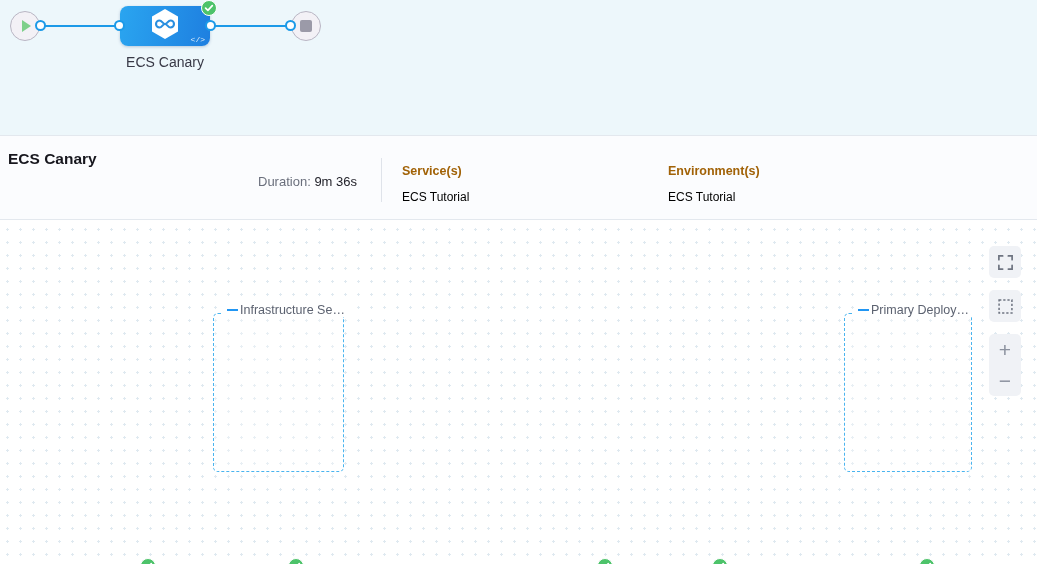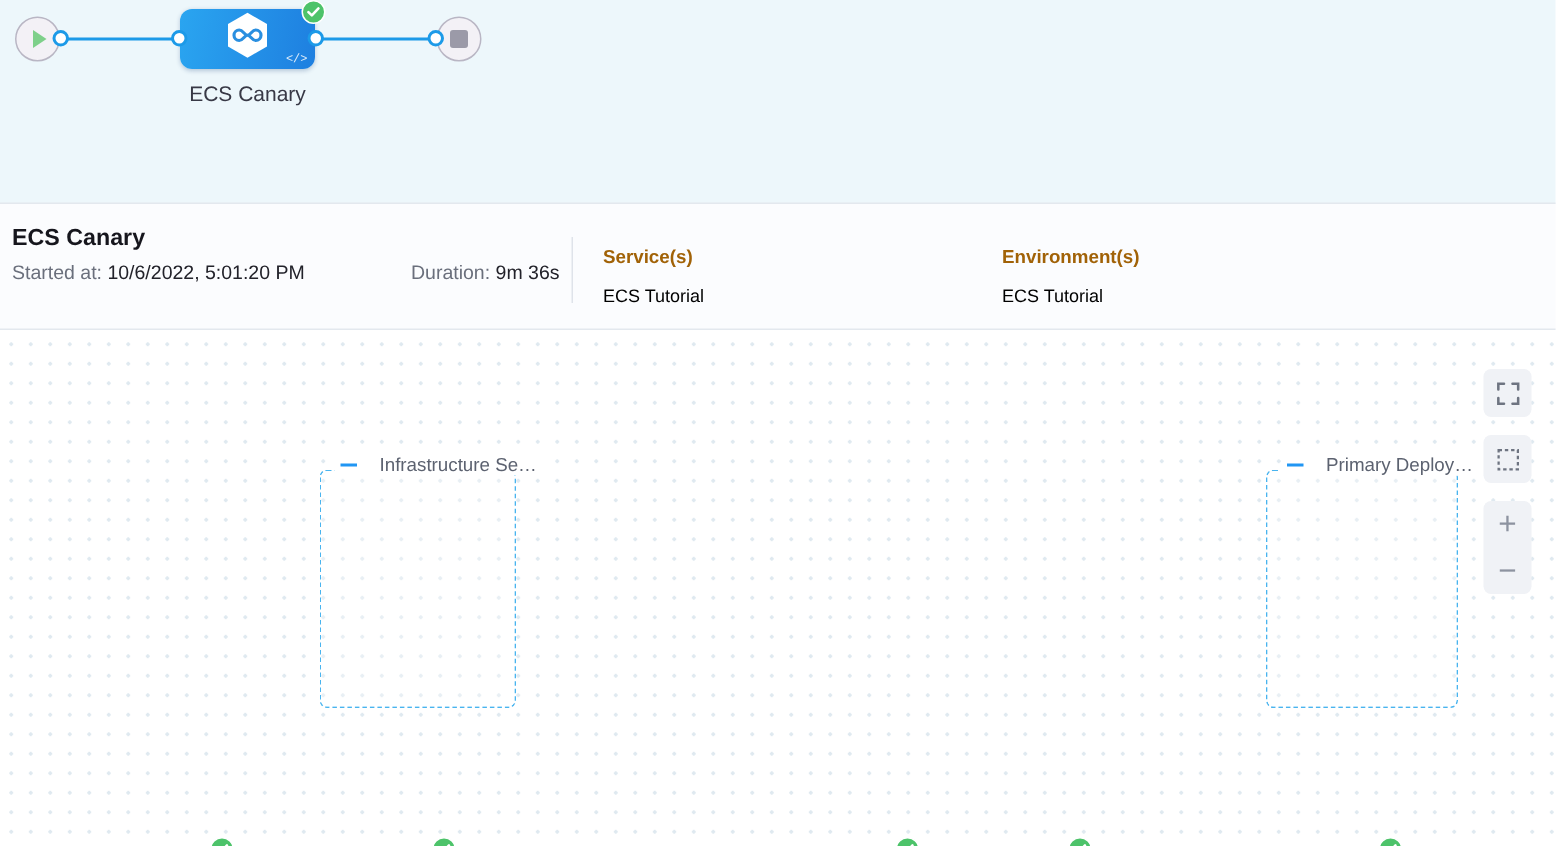--- a/index.html
+++ b/index.html
@@ -67,21 +67,21 @@
   .badge-check svg{ display:block; }
 
   
   .detailbar{
     position:absolute; left:0; top:136px; width:1037px; height:84px;
     background:#fbfcfe; border-bottom:1px solid #e3e8ee;
   }
   .d-title{ position:absolute; left:8px; top:14px; font-size:15.5px; font-weight:bold; color:#16161d; }
   .d-started{ position:absolute; left:8px; top:38px; font-size:13px; color:#6a6f7c; white-space:nowrap;}
   .d-started b{ color:#22222a; font-weight:normal; }
-  .d-duration{ position:absolute; left:274px; top:38px; font-size:13px; color:#6a6f7c; white-space:nowrap;text-align:center;}
+  .d-duration{ position:absolute; left:258px; top:38px; font-size:13px; color:#6a6f7c; white-space:nowrap;text-align:center;}
   .d-duration b{ color:#22222a; font-weight:normal; }
   .d-divider{ position:absolute; left:381px; top:22px; width:1px; height:44px; background:#dfe3ea; }
   .d-col{ position:absolute; top:28px; }
   .d-col.svc{ left:402px; }
   .d-col.env{ left:668px; }
   .d-col .h{ font-size:12.5px; font-weight:bold; color:#a16207; margin-bottom:4px; }
   .d-col .lnk{ font-size:12px; color:#000000; cursor:pointer;margin-top:12px; }
 
   
   .canvas{
@@ -93,21 +93,21 @@
     overflow:hidden;
   }
 
   .group{
     position:absolute; border:1px dashed #49b4ef; border-radius:5px;
     background:rgba(255,255,255,0.28);
   }
   .group-label{
     position:absolute; top:-11px; left:9px; font-size:12.5px; color:#5c6270;
     background:#ffffff; padding:0 4px; white-space:nowrap;
-    display:flex; align-items:center; gap:15px;
+    display:flex; align-items:center; gap:2px;
   }
   .collapse-dash{ display:inline-block; width:11px; height:2px; background:#2196f3; }
 
   
   .ctrl{
     position:absolute; right:16px; width:32px; background:#f0f2f6; border-radius:5px;
     display:flex; flex-direction:column; align-items:center; justify-content:center;
   }
   .ctrl.c1{ top:26px; height:32px; }
   .ctrl.c2{ top:70px; height:32px; }
@@ -153,24 +153,20 @@
       <div class="sq-stop"></div>
     </div>
 
     <div class="mini-label">ECS Canary</div>
   </div>
 </div>
 
 <div class="detailbar">
   <div class="d-title">ECS Canary</div>
 
-  <div class="d-started">
-    <span>Started at:</span>
-    <b>10/6/2022, 5:01:20 PM</b>
-  </div>
 
   <div class="d-duration">
     <span>Duration:</span>
     <b>9m 36s</b>
   </div>
 
   <div class="d-divider"></div>
 
   <div class="d-col svc">
     <div class="h">Service(s)</div>

